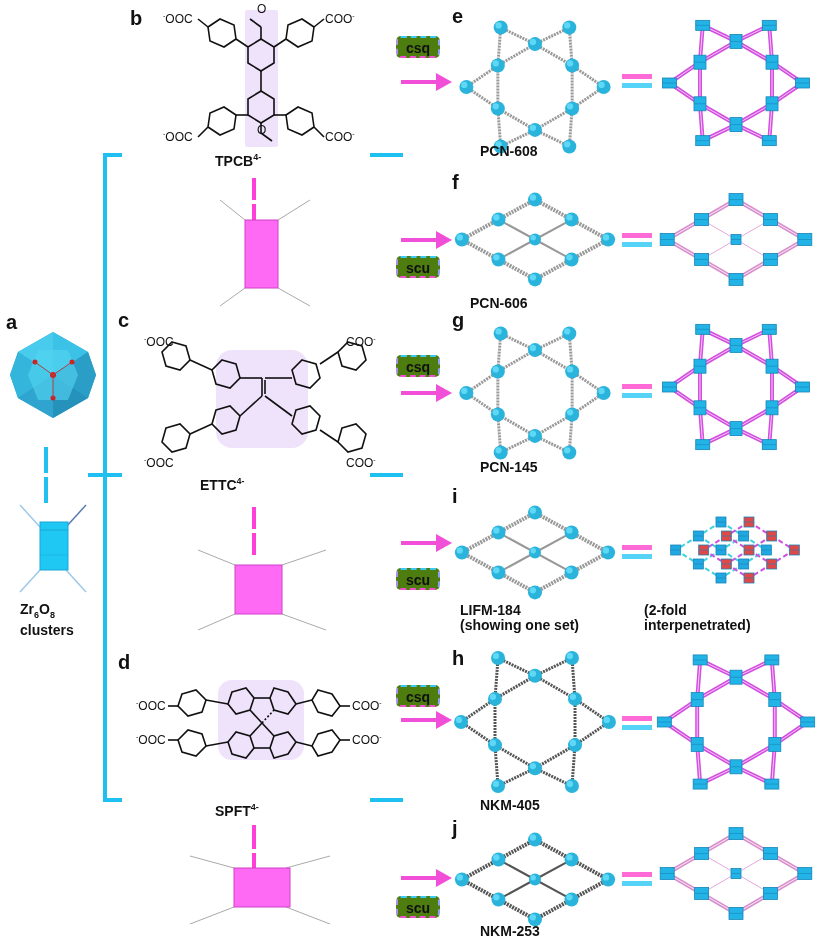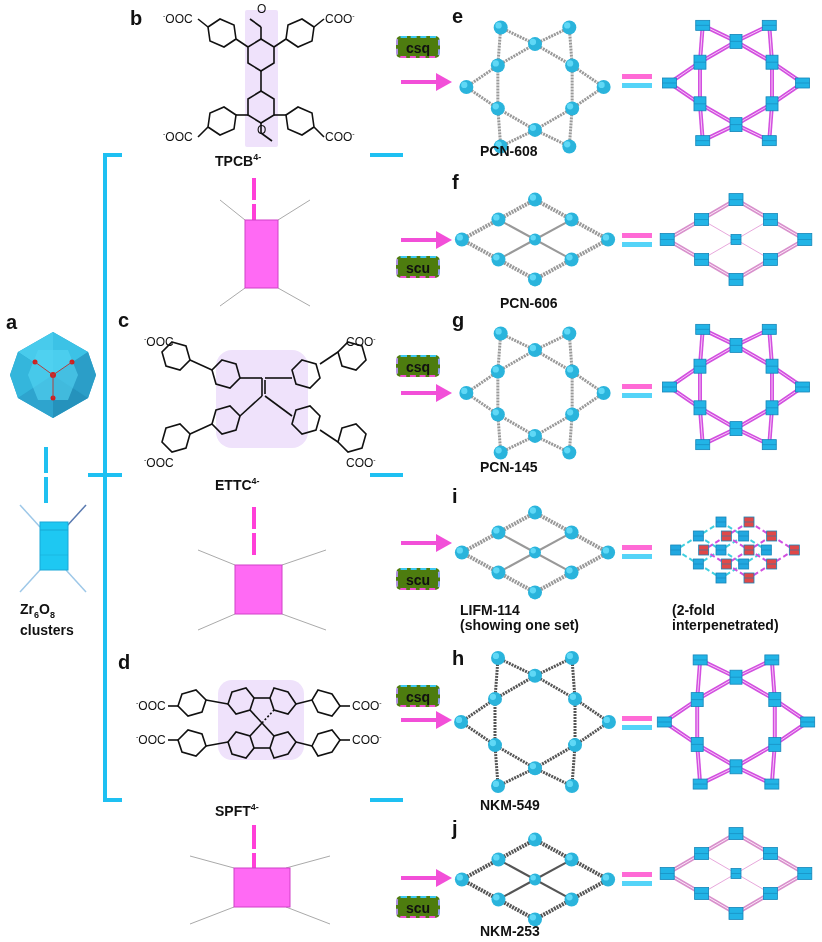--- a/index.html
+++ b/index.html
@@ -157,21 +157,21 @@
   <polygon points="192,108 206,104 216,114 212,128 198,132 188,122"></polygon>
   <line x1="40" y1="40" x2="62" y2="50"></line>
     <line x1="188" y1="32" x2="170" y2="44"></line>
   <line x1="40" y1="114" x2="62" y2="104"></line>
     <line x1="188" y1="122" x2="170" y2="110"></line>
 </svg>
 <div class="ion" style="left:144px;top:335px"><sup>-</sup><span>OOC</span></div>
 <div class="ion" style="left:346px;top:335px"><span>COO</span><sup>-</sup></div>
 <div class="ion" style="left:144px;top:456px"><sup>-</sup><span>OOC</span></div>
 <div class="ion" style="left:346px;top:456px"><span>COO</span><sup>-</sup></div>
-<div class="caption" style="left:215px;top:474px;width:90px"><span>ETTC</span><sup>4-</sup></div>
+<div class="caption" style="left:200px;top:474px;width:90px"><span>ETTC</span><sup>4-</sup></div>
 <div class="eqsign" style="left:252px;top:507px"><span class="bar" style="height:22px"></span><span class="bar" style="height:22px"></span></div>
 <svg width="130" height="80" style="left:198px;top:550px">
   <line x1="0" y1="0" x2="37" y2="15" stroke="#aaa"></line>
     <line x1="128" y1="0" x2="84" y2="15" stroke="#aaa"></line>
   <line x1="0" y1="80" x2="37" y2="64" stroke="#aaa"></line>
     <line x1="128" y1="80" x2="84" y2="64" stroke="#aaa"></line>
   <rect x="37" y="15" width="47" height="49" fill="#ff6af4" stroke="#d040c8"></rect>
 </svg>
 
 <div class="plabel" style="left:118px;top:652px">d</div>
@@ -404,21 +404,21 @@
     <line x1="73" y1="87.4" x2="87" y2="87.4" stroke="#1585b8" stroke-width="0.6"></line>
     <rect x="38.6" y="61.45" width="14" height="12" fill="#22b4e6" stroke="#1585b8" stroke-width="0.8"></rect>
     <line x1="38.6" y1="67.45" x2="52.6" y2="67.45" stroke="#1585b8" stroke-width="0.6"></line>
     <rect x="4.200000000000003" y="41.5" width="14" height="12" fill="#22b4e6" stroke="#1585b8" stroke-width="0.8"></rect>
     <line x1="4.200000000000003" y1="47.5" x2="18.200000000000003" y2="47.5" stroke="#1585b8" stroke-width="0.6"></line>
     <rect x="38.6" y="21.55" width="14" height="12" fill="#22b4e6" stroke="#1585b8" stroke-width="0.8"></rect>
     <line x1="38.6" y1="27.55" x2="52.6" y2="27.55" stroke="#1585b8" stroke-width="0.6"></line>
     <rect x="75" y="42.5" width="10" height="10" fill="#22b4e6" stroke="#1585b8" stroke-width="0.8"></rect>
     <line x1="75" y1="47.5" x2="85" y2="47.5" stroke="#1585b8" stroke-width="0.6"></line>
   </svg>
-<div class="caption" style="left:500px;top:296px;width:100px">PCN-606</div>
+<div class="caption" style="left:470px;top:296px;width:100px">PCN-606</div>
 
 <div class="plabel" style="left:452px;top:310px">g</div>
 <svg class="csqnet" width="170" height="130" style="left:450px;top:328px">
     <line x1="85" y1="22.1" x2="122.15248982235241" y2="43.55" stroke="#999" stroke-width="3" stroke-dasharray="2 1"></line>
     <line x1="85" y1="22.1" x2="119.32" y2="5.556016284236129" stroke="#999" stroke-width="3" stroke-dasharray="2 1"></line>
     <line x1="122.15248982235241" y1="43.55" x2="119.32" y2="5.556016284236129" stroke="#999" stroke-width="3" stroke-dasharray="2 1"></line>
     <line x1="122.15248982235241" y1="43.55" x2="122.15248982235242" y2="86.44999999999999" stroke="#999" stroke-width="3" stroke-dasharray="2 1"></line>
     <line x1="122.15248982235241" y1="43.55" x2="153.64" y2="64.99999999999999" stroke="#999" stroke-width="3" stroke-dasharray="2 1"></line>
     <line x1="122.15248982235242" y1="86.44999999999999" x2="153.64" y2="64.99999999999999" stroke="#999" stroke-width="3" stroke-dasharray="2 1"></line>
     <line x1="122.15248982235242" y1="86.44999999999999" x2="85" y2="107.9" stroke="#999" stroke-width="3" stroke-dasharray="2 1"></line>
@@ -618,22 +618,22 @@
     <line x1="94" y1="50" x2="104" y2="50" stroke="#1585b8" stroke-width="0.6"></line>
     <rect x="71.33333333333333" y="59" width="10" height="10" fill="#e04848" stroke="#1585b8" stroke-width="0.8"></rect>
     <line x1="71.33333333333333" y1="64" x2="81.33333333333333" y2="64" stroke="#1585b8" stroke-width="0.6"></line>
     <rect x="139.33333333333334" y="45" width="10" height="10" fill="#e04848" stroke="#1585b8" stroke-width="0.8"></rect>
     <line x1="139.33333333333334" y1="50" x2="149.33333333333334" y2="50" stroke="#1585b8" stroke-width="0.6"></line>
     <rect x="116.66666666666667" y="59" width="10" height="10" fill="#e04848" stroke="#1585b8" stroke-width="0.8"></rect>
     <line x1="116.66666666666667" y1="64" x2="126.66666666666667" y2="64" stroke="#1585b8" stroke-width="0.6"></line>
     <rect x="94" y="73" width="10" height="10" fill="#e04848" stroke="#1585b8" stroke-width="0.8"></rect>
     <line x1="94" y1="78" x2="104" y2="78" stroke="#1585b8" stroke-width="0.6"></line>
   </svg>
-<div class="caption" style="left:460px;top:603px;width:140px"><span>LIFM-114</span><br><span>(showing one set)</span></div>
-<div class="caption" style="left:672px;top:603px;width:140px"><span>(2-fold</span><br><span>interpenetrated)</span></div>
+<div class="caption" style="left:460px;top:603px;width:140px"><span>LIFM-184</span><br><span>(showing one set)</span></div>
+<div class="caption" style="left:644px;top:603px;width:140px"><span>(2-fold</span><br><span>interpenetrated)</span></div>
 
 <div class="plabel" style="left:452px;top:648px">h</div>
 <svg class="csqnet dense" width="170" height="140" style="left:450px;top:652px">
     <line x1="85" y1="23.799999999999997" x2="125.01037365484106" y2="46.9" stroke="#555" stroke-width="3" stroke-dasharray="2 1"></line>
     <line x1="85" y1="23.799999999999997" x2="121.96" y2="5.9834021522542855" stroke="#555" stroke-width="3" stroke-dasharray="2 1"></line>
     <line x1="125.01037365484106" y1="46.9" x2="121.96" y2="5.9834021522542855" stroke="#555" stroke-width="3" stroke-dasharray="2 1"></line>
     <line x1="125.01037365484106" y1="46.9" x2="125.01037365484106" y2="93.1" stroke="#555" stroke-width="3" stroke-dasharray="2 1"></line>
     <line x1="125.01037365484106" y1="46.9" x2="158.92000000000002" y2="69.99999999999999" stroke="#555" stroke-width="3" stroke-dasharray="2 1"></line>
     <line x1="125.01037365484106" y1="93.1" x2="158.92000000000002" y2="69.99999999999999" stroke="#555" stroke-width="3" stroke-dasharray="2 1"></line>
     <line x1="125.01037365484106" y1="93.1" x2="85" y2="116.2" stroke="#555" stroke-width="3" stroke-dasharray="2 1"></line>
@@ -732,21 +732,21 @@
     <line x1="144.68" y1="69.99999999999999" x2="158.68" y2="69.99999999999999" stroke="#1585b8" stroke-width="0.6"></line>
     <rect x="108.84000000000003" y="127.07670094326855" width="14" height="10" fill="#22b4e6" stroke="#1585b8" stroke-width="0.8"></rect>
     <line x1="108.84000000000003" y1="132.07670094326855" x2="122.84000000000003" y2="132.07670094326855" stroke="#1585b8" stroke-width="0.6"></line>
     <rect x="37.16000000000001" y="127.07670094326858" width="14" height="10" fill="#22b4e6" stroke="#1585b8" stroke-width="0.8"></rect>
     <line x1="37.16000000000001" y1="132.07670094326858" x2="51.16000000000001" y2="132.07670094326858" stroke="#1585b8" stroke-width="0.6"></line>
     <rect x="1.3199999999999932" y="65.00000000000004" width="14" height="10" fill="#22b4e6" stroke="#1585b8" stroke-width="0.8"></rect>
     <line x1="1.3199999999999932" y1="70.00000000000004" x2="15.319999999999993" y2="70.00000000000004" stroke="#1585b8" stroke-width="0.6"></line>
     <rect x="37.160000000000025" y="2.923299056731416" width="14" height="10" fill="#22b4e6" stroke="#1585b8" stroke-width="0.8"></rect>
     <line x1="37.160000000000025" y1="7.923299056731416" x2="51.160000000000025" y2="7.923299056731416" stroke="#1585b8" stroke-width="0.6"></line>
   </svg>
-<div class="caption" style="left:480px;top:798px;width:100px">NKM-549</div>
+<div class="caption" style="left:480px;top:798px;width:100px">NKM-405</div>
 
 <div class="plabel" style="left:452px;top:818px">j</div>
 <svg class="scunet dense" width="170" height="95" style="left:450px;top:832px">
     <line x1="85" y1="7.600000000000001" x2="121.55" y2="27.55" stroke="#555" stroke-width="4" stroke-dasharray="2 1"></line>
     <line x1="121.55" y1="27.55" x2="158.1" y2="47.5" stroke="#555" stroke-width="4" stroke-dasharray="2 1"></line>
     <line x1="158.1" y1="47.5" x2="121.55" y2="67.45" stroke="#555" stroke-width="4" stroke-dasharray="2 1"></line>
     <line x1="121.55" y1="67.45" x2="85" y2="87.4" stroke="#555" stroke-width="4" stroke-dasharray="2 1"></line>
     <line x1="85" y1="87.4" x2="48.45" y2="67.45" stroke="#555" stroke-width="4" stroke-dasharray="2 1"></line>
     <line x1="48.45" y1="67.45" x2="11.900000000000006" y2="47.5" stroke="#555" stroke-width="4" stroke-dasharray="2 1"></line>
     <line x1="11.900000000000006" y1="47.5" x2="48.45" y2="27.55" stroke="#555" stroke-width="4" stroke-dasharray="2 1"></line>

